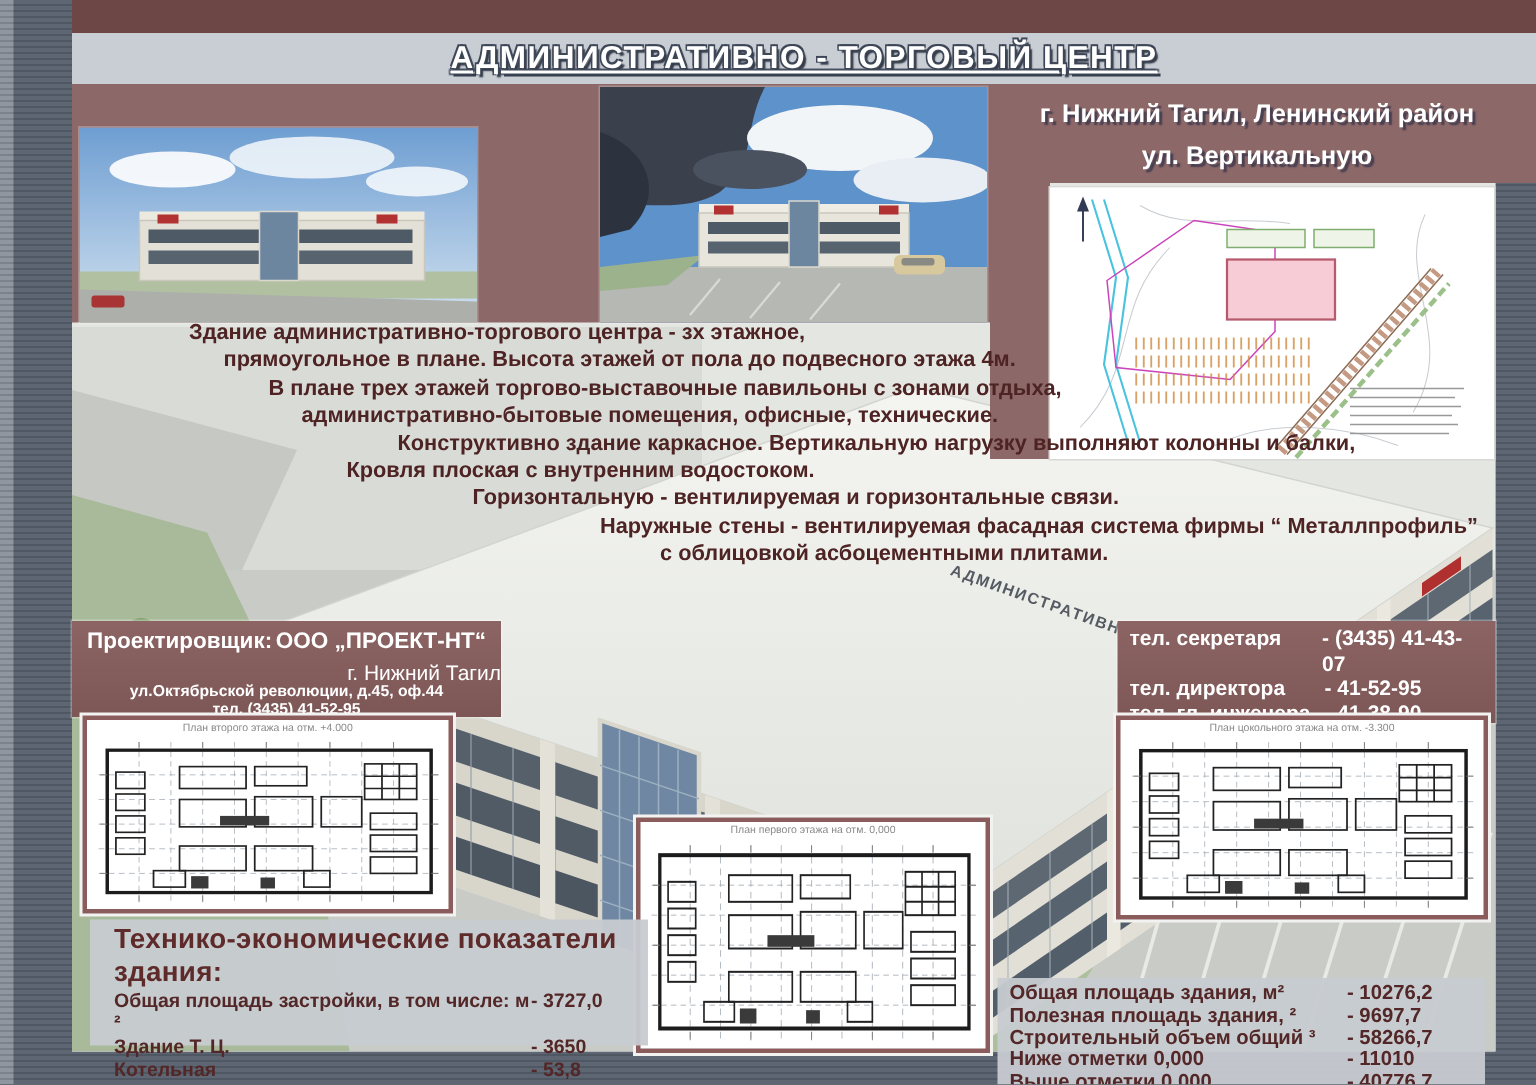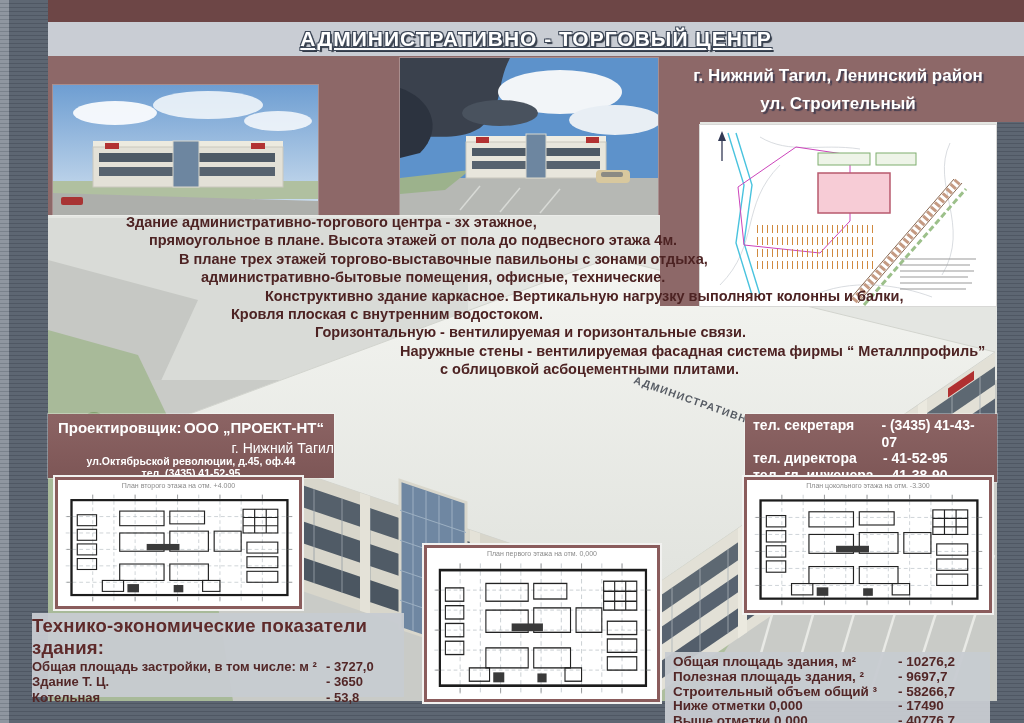--- a/index.html
+++ b/index.html
@@ -37,21 +37,21 @@
   .contacts .row .lab{width:130px;}
   .planbox{background:#fff;border:3px solid #8a5c5c;box-shadow:0 0 0 2px #f2f2f0;
     display:flex;flex-direction:column;}
   .plan-l{left:55px;top:477px;width:241px;height:126px;}
   .plan-m{left:424px;top:545px;width:230px;height:151px;}
   .plan-r{left:744px;top:477px;width:242px;height:130px;}
   .plan-title{font-size:7px;color:#8a8a8a;text-align:center;margin-top:2px;height:9px;
     white-space:nowrap;overflow:hidden;}
   .planbox svg{flex:1;width:100%;}
   .gray-panel{background:rgba(199,203,209,.95);color:#532727;}
-  .indicators{left:32px;top:613px;width:372px;height:84px;padding:2px 0 0 0;box-sizing:border-box;}
+  .indicators{left:60px;top:613px;width:372px;height:84px;padding:2px 0 0 16px;box-sizing:border-box;}
   .ind-head{font-size:18.5px;font-weight:bold;color:#5e2a2a;letter-spacing:.2px;}
   .trow{display:flex;font-size:13px;font-weight:bold;line-height:15.4px;}
   .indicators .trow .lab{flex:1;}
   .indicators .trow .val{width:78px;}
   .areas{left:665px;top:617px;width:325px;height:78px;padding:3px 0 0 8px;box-sizing:border-box;margin-top:35px;}
   .areas .trow{font-size:13.5px;line-height:14.8px;}
   .areas .trow .lab{flex:1;}
   .areas .trow .val{width:92px;}
 </style>
 </head>
@@ -237,21 +237,21 @@
 
   <div class="abs band-top"></div>
   <div class="abs band-title">
     <span class="page-title">АДМИНИСТРАТИВНО - ТОРГОВЫЙ ЦЕНТР</span>
   </div>
   <div class="abs band-sub"></div>
   <div class="abs maroon-b"></div>
   <div class="abs maroon-c"></div>
   <div class="abs subtitle">
     <div>г. Нижний Тагил, Ленинский район</div>
-    <div>ул. Строительный</div>
+    <div>ул. Вертикальную</div>
   </div>
 
   <div class="abs photo" style="left:53px;top:85px;width:265px;height:130px">
     <svg width="265" height="130" viewBox="0 0 265 130">
       <defs>
           <linearGradient id="sky1" x1="0" y1="0" x2="0" y2="1">
         <stop offset="0" stop-color="#6e9ed2"></stop>
             <stop offset="1" stop-color="#d3e2f0"></stop>
           </linearGradient>
         </defs>
@@ -425,21 +425,21 @@
     <div class="trow">
       <span class="lab">Полезная площадь здания, ²</span>
       <span class="val">- 9697,7</span>
     </div>
     <div class="trow">
       <span class="lab">Строительный объем общий ³</span>
       <span class="val">- 58266,7</span>
     </div>
     <div class="trow">
       <span class="lab">Ниже отметки 0,000</span>
-      <span class="val">- 17490</span>
+      <span class="val">- 11010</span>
     </div>
     <div class="trow">
       <span class="lab">Выше отметки 0,000</span>
       <span class="val">- 40776,7</span>
     </div>
   </div>
 
 </div>
 
 </body></html>

